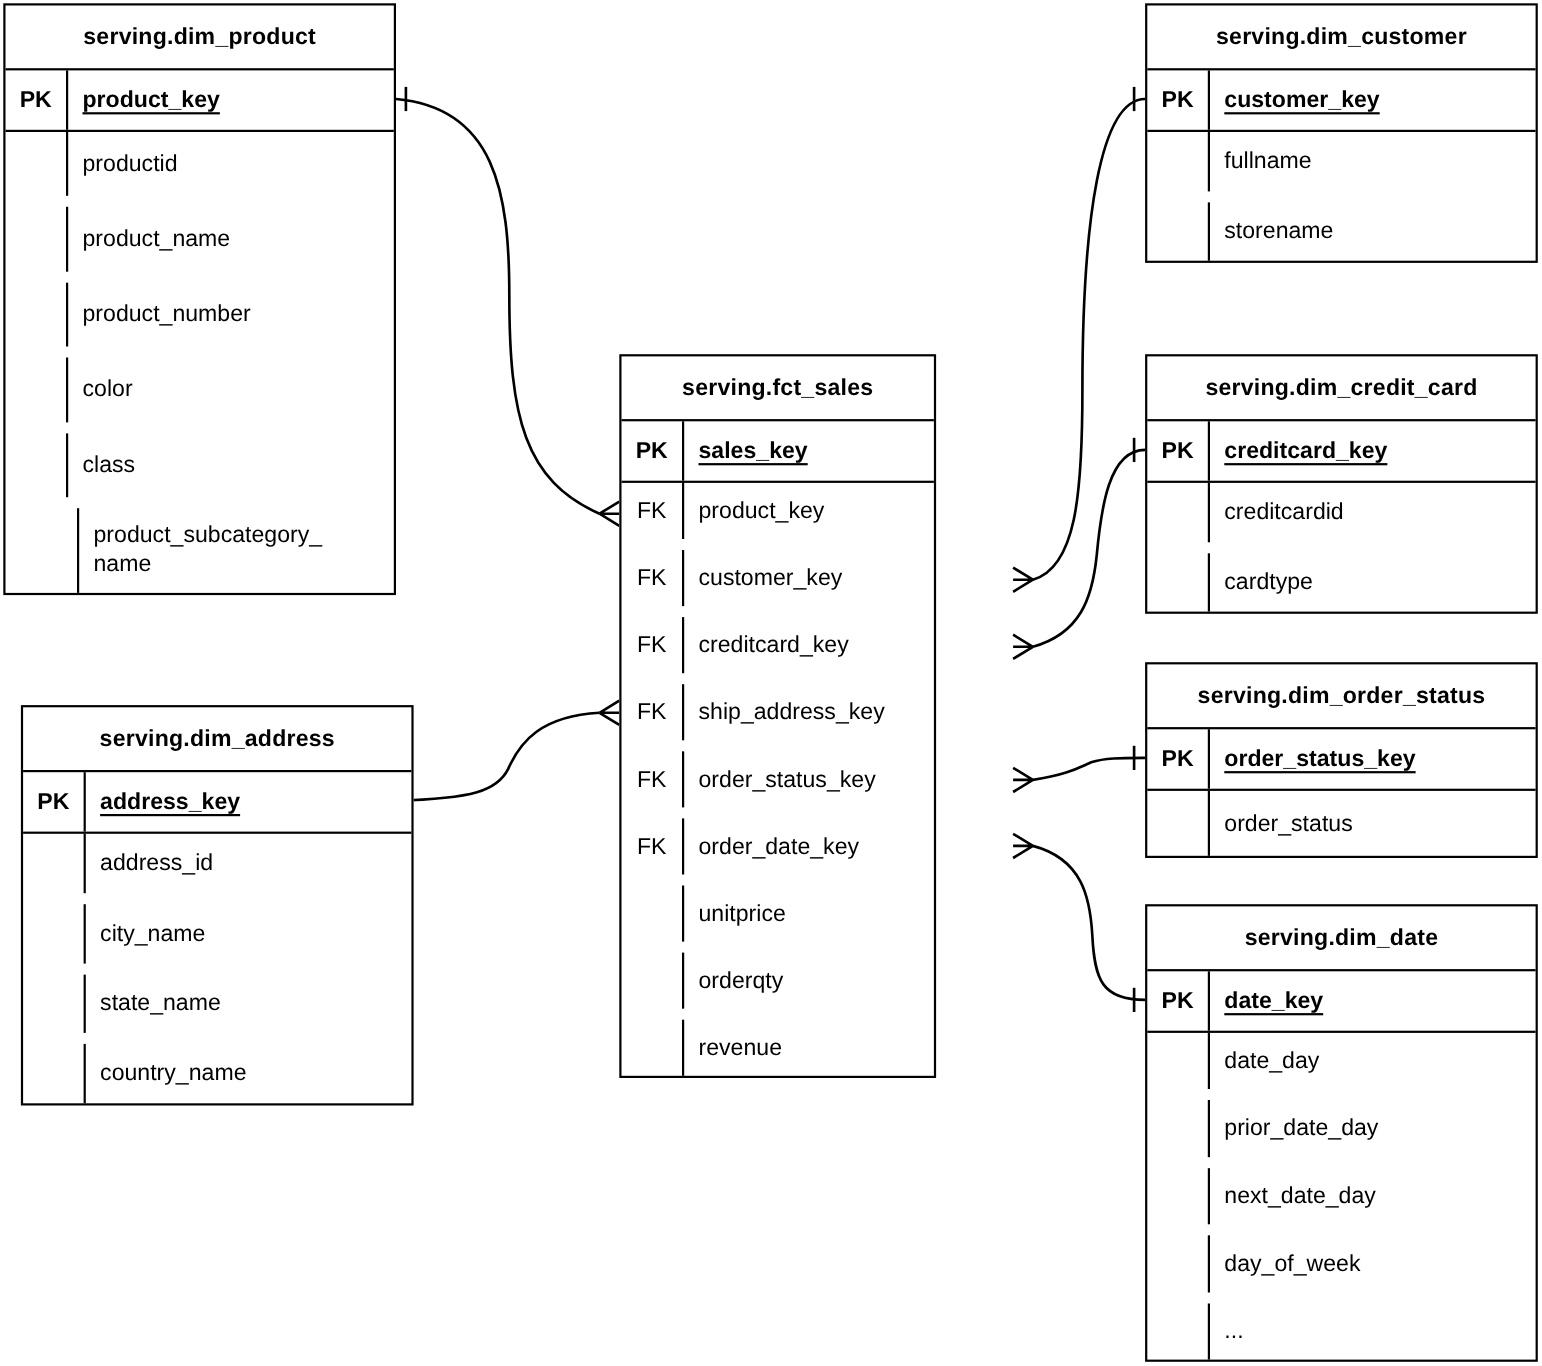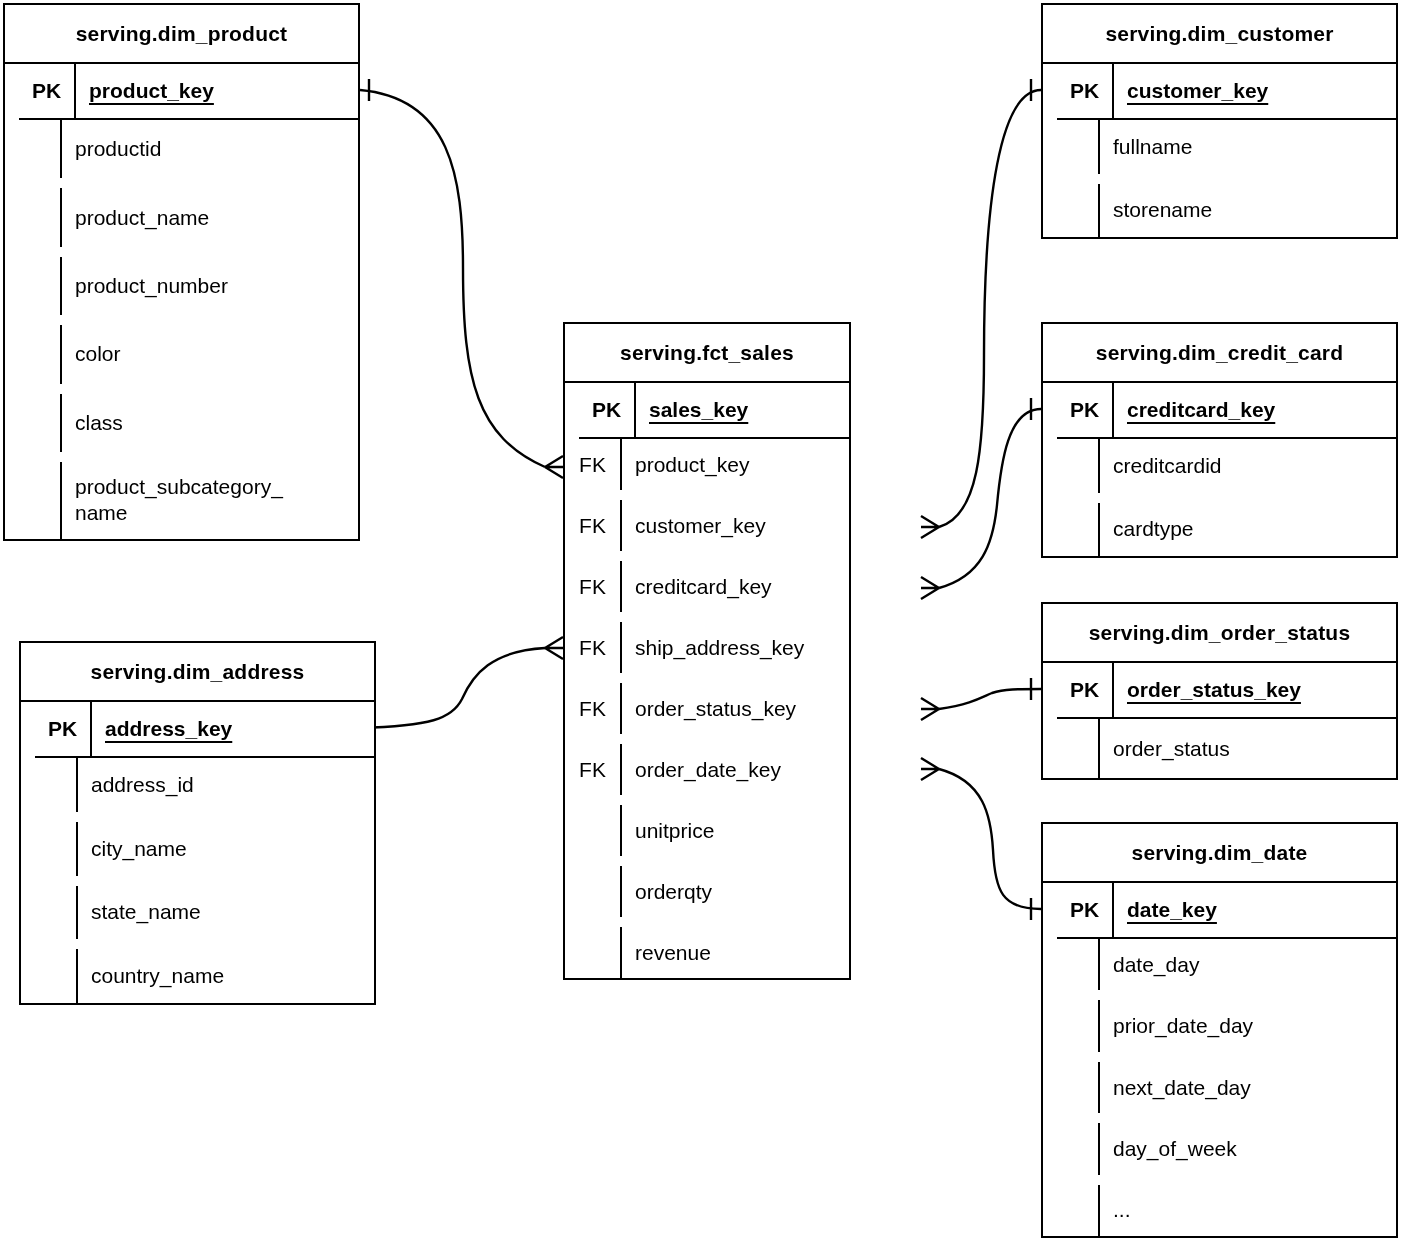--- a/index.html
+++ b/index.html
@@ -14,38 +14,38 @@
 
   .table{
     position:absolute;background:#fff;border:2.4px solid #000;
     display:flex;flex-direction:column;box-sizing:border-box;
   }
   .t-title{
     height:57px;flex:none;border-bottom:2.4px solid #000;
     display:flex;align-items:center;justify-content:center;
     font-size:21px;font-weight:bold;letter-spacing:.2px;
   }
-  .t-pk{height:54px;flex:none;border-bottom:2.4px solid #000;display:flex;margin-left:14px;}
+  .t-pk{height:54px;flex:none;border-bottom:2.4px solid #000;display:flex;}
   .kcell{
     width:57px;flex:none;border-right:2.4px solid #000;
     display:flex;align-items:center;justify-content:center;
     font-size:21px;box-sizing:border-box;
   }
   .t-pk .kcell{font-weight:bold;}
   .ncell{
     flex:1;display:flex;align-items:center;padding-left:13px;
     font-size:21px;white-space:pre-line;line-height:26px;
   }
   .pkname{
     font-weight:bold;text-decoration:underline;
     text-decoration-thickness:2px;text-underline-offset:5px;
   }
   .t-body{flex:1;display:flex;flex-direction:column;gap:10px;}
   .row{flex:1;display:flex;min-height:0;}
-  .row.tall{flex:1.32;}
+  .row.tall{flex:1.32;padding-left:10px;}
 </style>
 </head>
 <body>
 
 <div id="diagram">
 
   <svg class="wires" viewBox="0 0 1402 1242">
 
     <g>
       <path d="M 360 90 C 450 98, 463 175, 463 268 C 463 380, 477 437, 545 467"></path>

